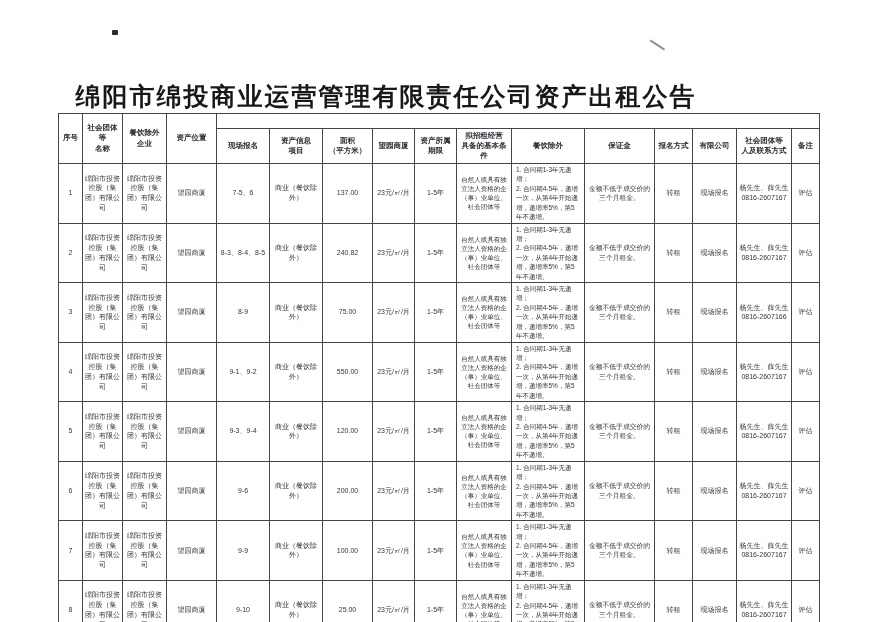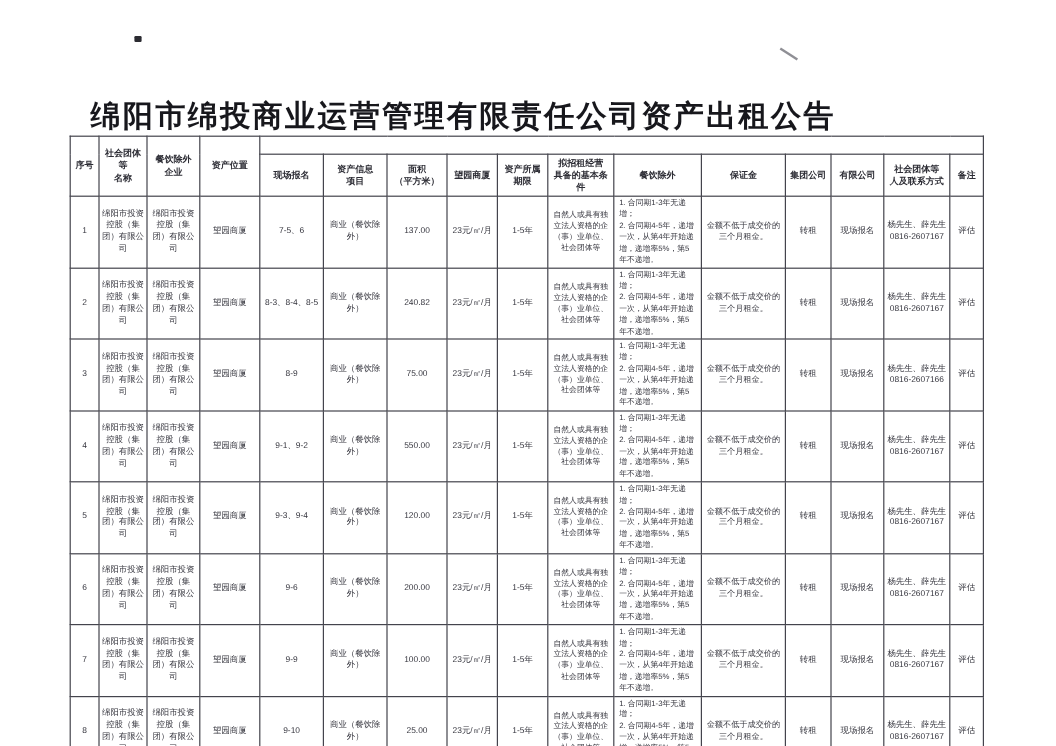--- a/index.html
+++ b/index.html
@@ -71,21 +71,21 @@
         <th>面积
 （平方米）</th>
         <th>望园商厦</th>
         <th>资产所属
 期限</th>
         <th>拟招租经营
 具备的基本条
 件</th>
         <th>餐饮除外</th>
         <th>保证金</th>
-        <th>集团公司</th>
+        <th>报名方式</th>
         <th>有限公司</th>
         <th>社会团体等
 人及联系方式</th>
         <th>备注</th>
       </tr>
     </thead>
     <tbody>
   <tr>
     <td>1</td>
     <td>绵阳市投资控股（集团）有限公司</td>

